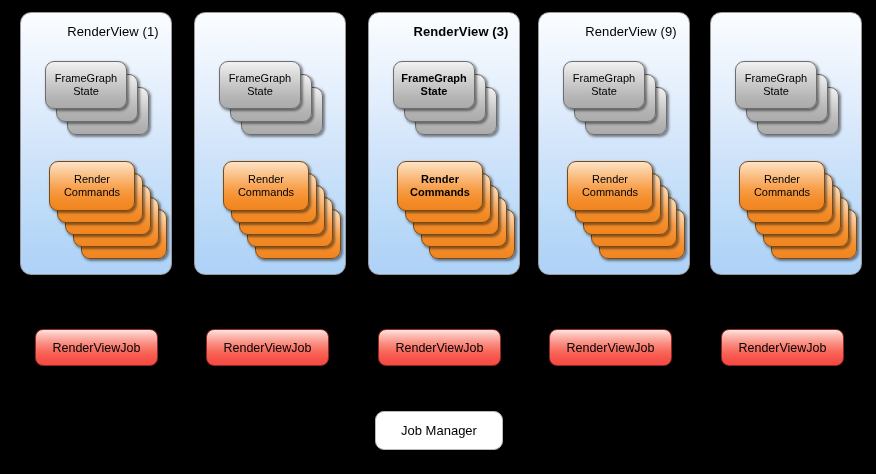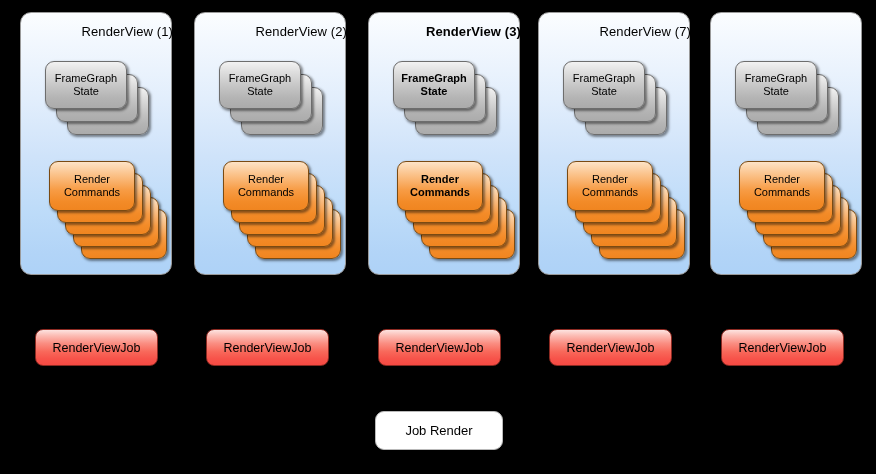--- a/index.html
+++ b/index.html
@@ -50,24 +50,25 @@
                 #b2d4f7 92%,
                 #aed2f7 100%);
     box-shadow: 2px 2px 3px rgba(0,0,0,0.55);
   }
 
   .view-title {
     position: absolute;
     left: 0;
     top: 11px;
     width: 152px;
-    text-align: right;
+    text-align: center;
     font-size: 13px;
     color: #000000;
     letter-spacing: 0.1px;
+    padding-left: 16px;
   }
 
   
   .stack {
     position: absolute;
   }
   .stack.framegraph {
     left: 24px;
     top: 48px;
     width: 104px;
@@ -212,21 +213,20 @@
           <div class="card orange" style="left: 8px; top: 12px; z-index: 4;"></div>
           <div class="card orange" style="left: 0px; top: 0px; z-index: 5;">
             <div class="card-label">
               <span>Render</span>
               <span>Commands</span>
             </div>
           </div>
         </div>
       </div>
       <div class="view-panel" style="left: 194px;">
-        <div class="view-title">RenderView (2)</div>
         <div class="stack framegraph">
           <div class="card grey" style="left: 22px; top: 26px; z-index: 1;"></div>
           <div class="card grey" style="left: 11px; top: 13px; z-index: 2;"></div>
           <div class="card grey" style="left: 0px; top: 0px; z-index: 3;">
             <div class="card-label">
               <span>FrameGraph</span>
               <span>State</span>
             </div>
           </div>
         </div>
@@ -262,21 +262,21 @@
           <div class="card orange" style="left: 8px; top: 12px; z-index: 4;"></div>
           <div class="card orange" style="left: 0px; top: 0px; z-index: 5;">
             <div class="card-label">
               <span>Render</span>
               <span>Commands</span>
             </div>
           </div>
         </div>
       </div>
       <div class="view-panel" style="left: 538px;">
-        <div class="view-title">RenderView (7)</div>
+        <div class="view-title">RenderView (9)</div>
         <div class="stack framegraph">
           <div class="card grey" style="left: 22px; top: 26px; z-index: 1;"></div>
           <div class="card grey" style="left: 11px; top: 13px; z-index: 2;"></div>
           <div class="card grey" style="left: 0px; top: 0px; z-index: 3;">
             <div class="card-label">
               <span>FrameGraph</span>
               <span>State</span>
             </div>
           </div>
         </div>
@@ -331,16 +331,16 @@
       </div>
       <div class="job-btn" style="left: 549px;">
         <span>RenderViewJob</span>
       </div>
       <div class="job-btn" style="left: 721px;">
         <span>RenderViewJob</span>
       </div>
     </div>
 
   <div class="job-manager">
-    <span>Job Render</span>
+    <span>Job Manager</span>
   </div>
 
 </div>
 
 </body></html>

